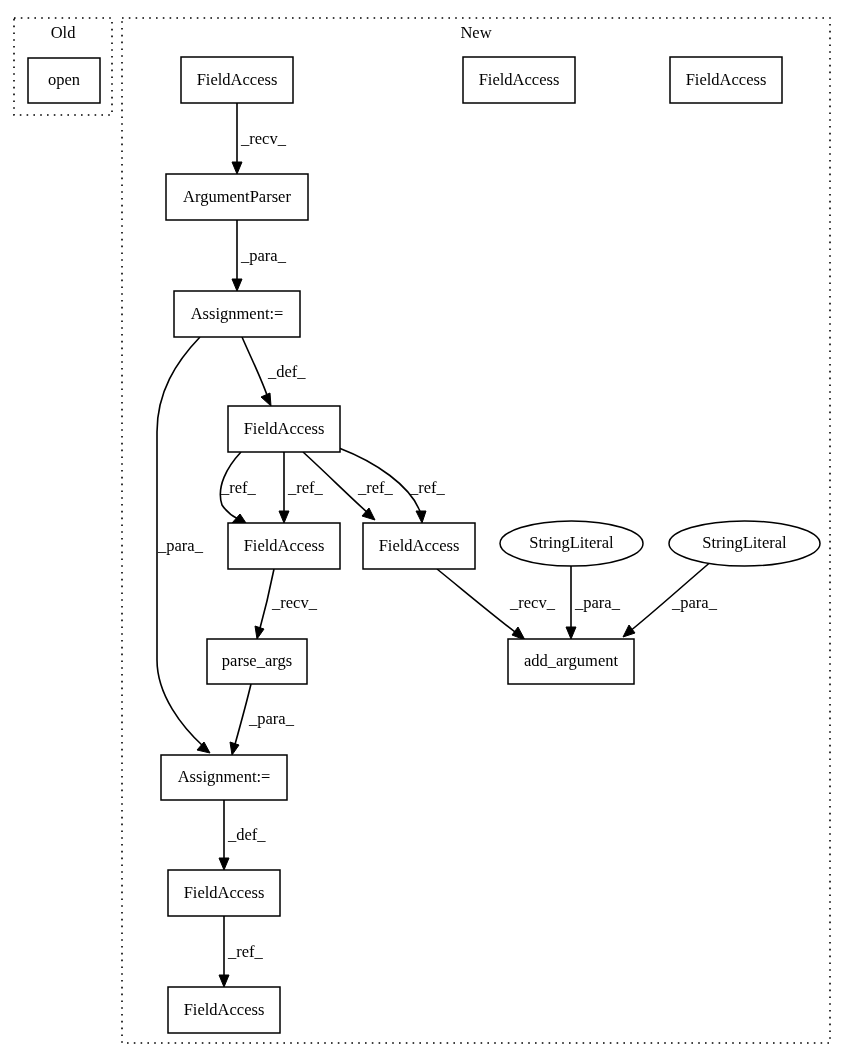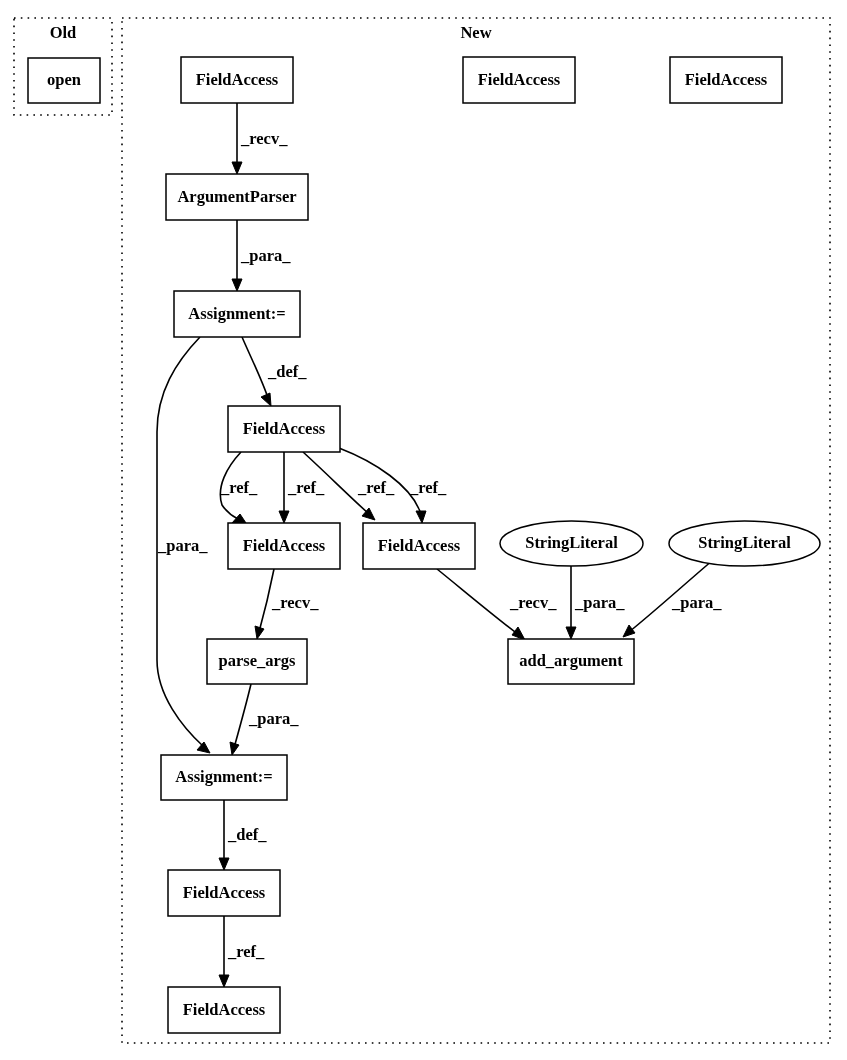--- a/index.html
+++ b/index.html
@@ -7,21 +7,20 @@
     padding: 0;
     background: #ffffff;
   }
   #canvas {
     position: relative;
     width: 847px;
     height: 1060px;
     background: #ffffff;
     font-family: "Liberation Serif", "DejaVu Serif", serif;
     overflow: hidden;
-    font-weight: bold;
   }
   svg#graph {
     position: absolute;
     left: 0;
     top: 0;
     width: 847px;
     height: 1060px;
   }
   .cluster-box {
     fill: none;

